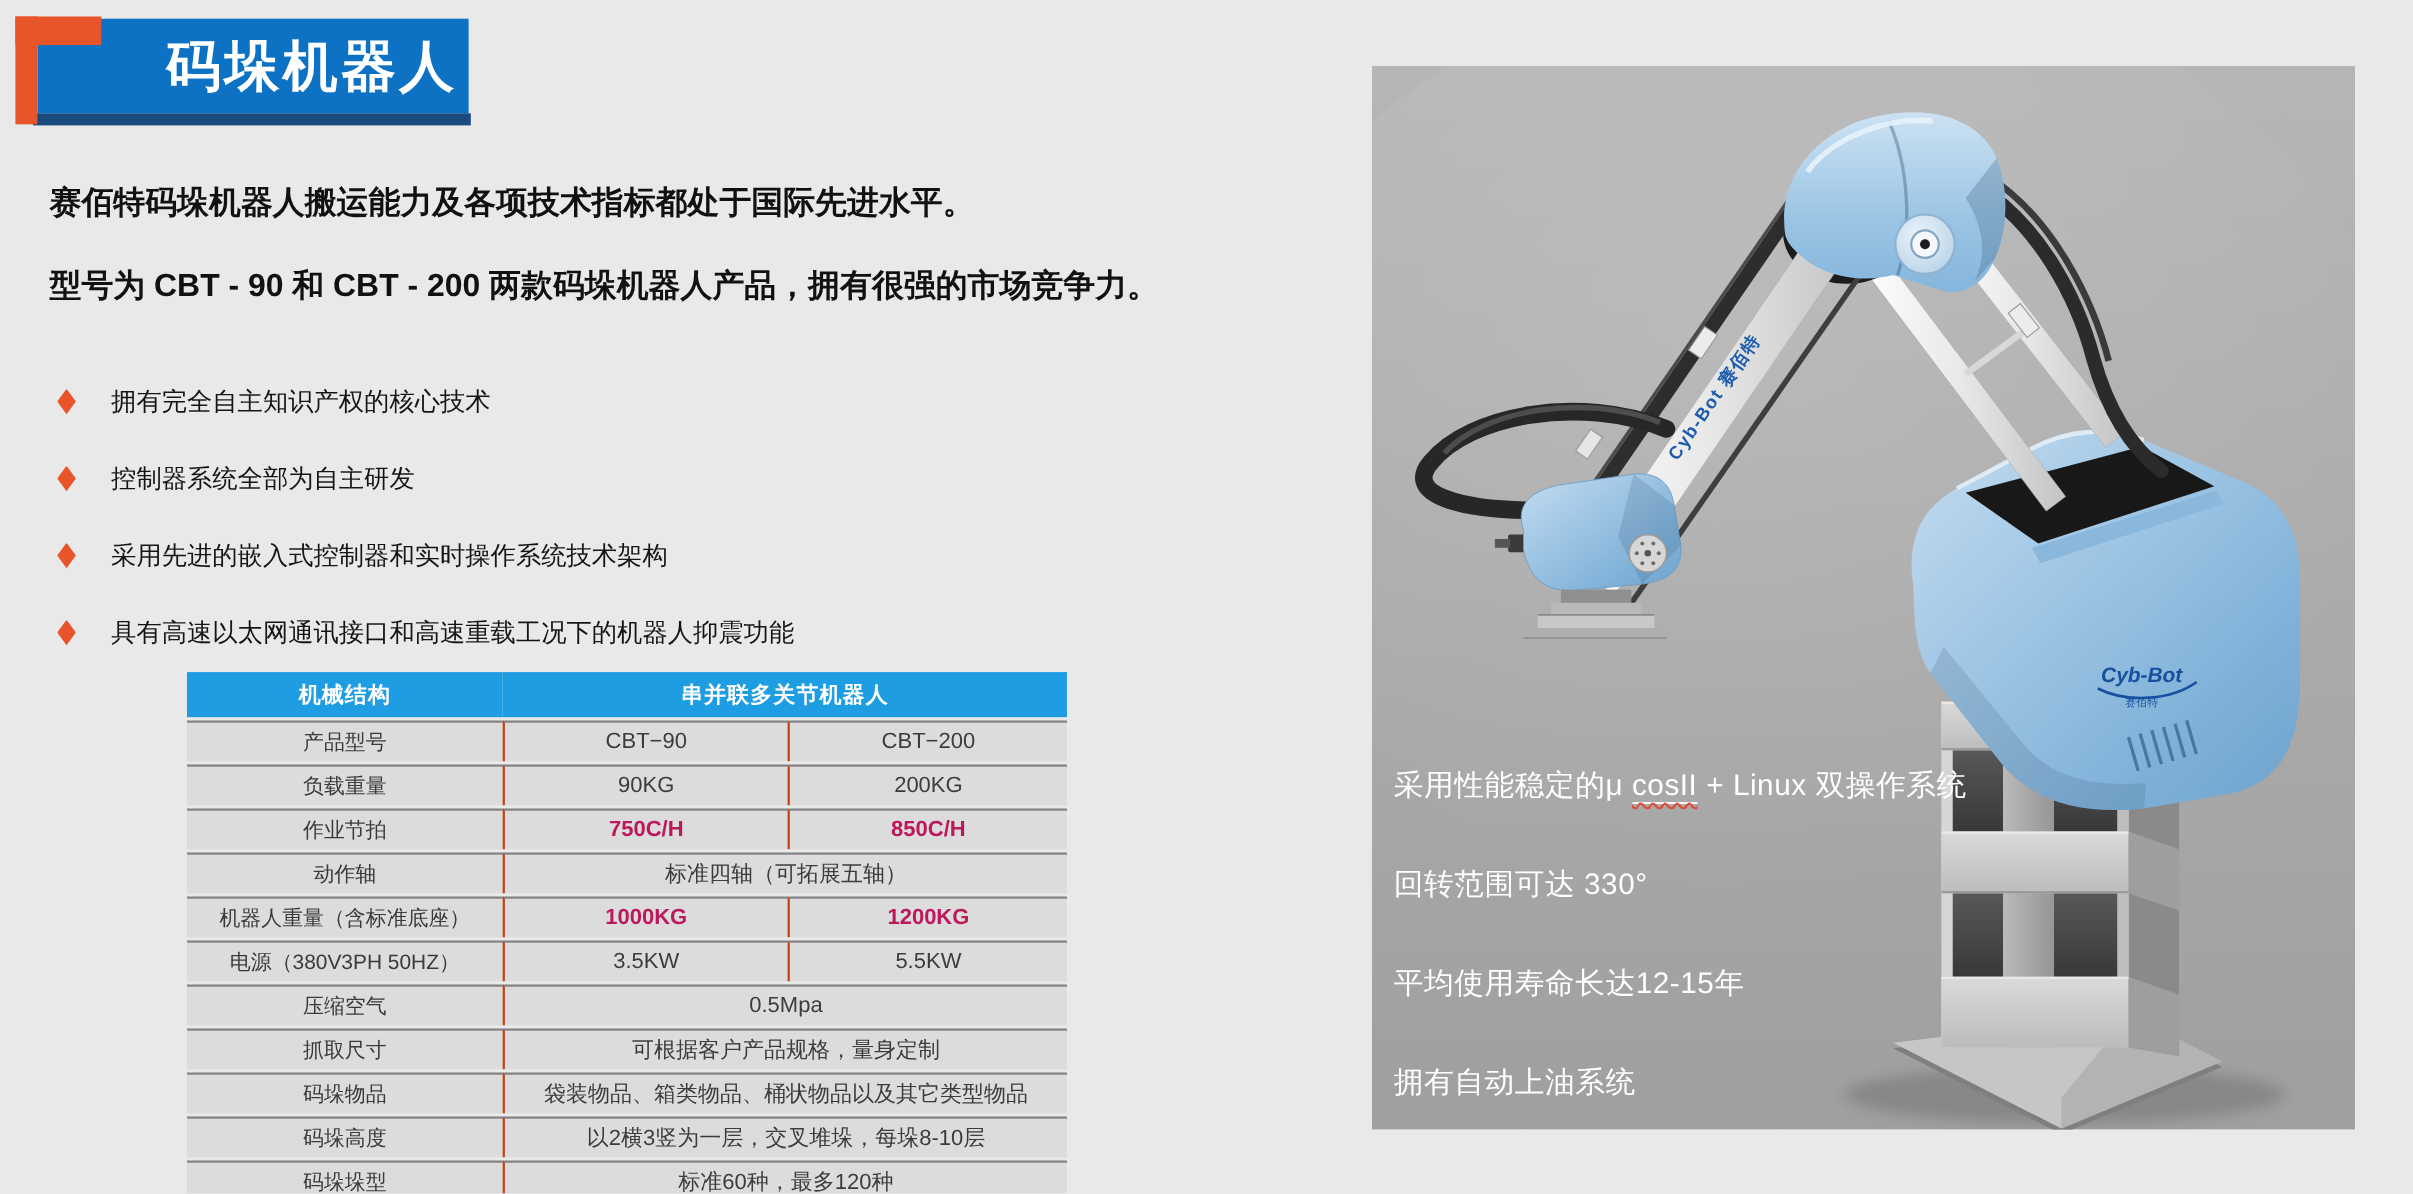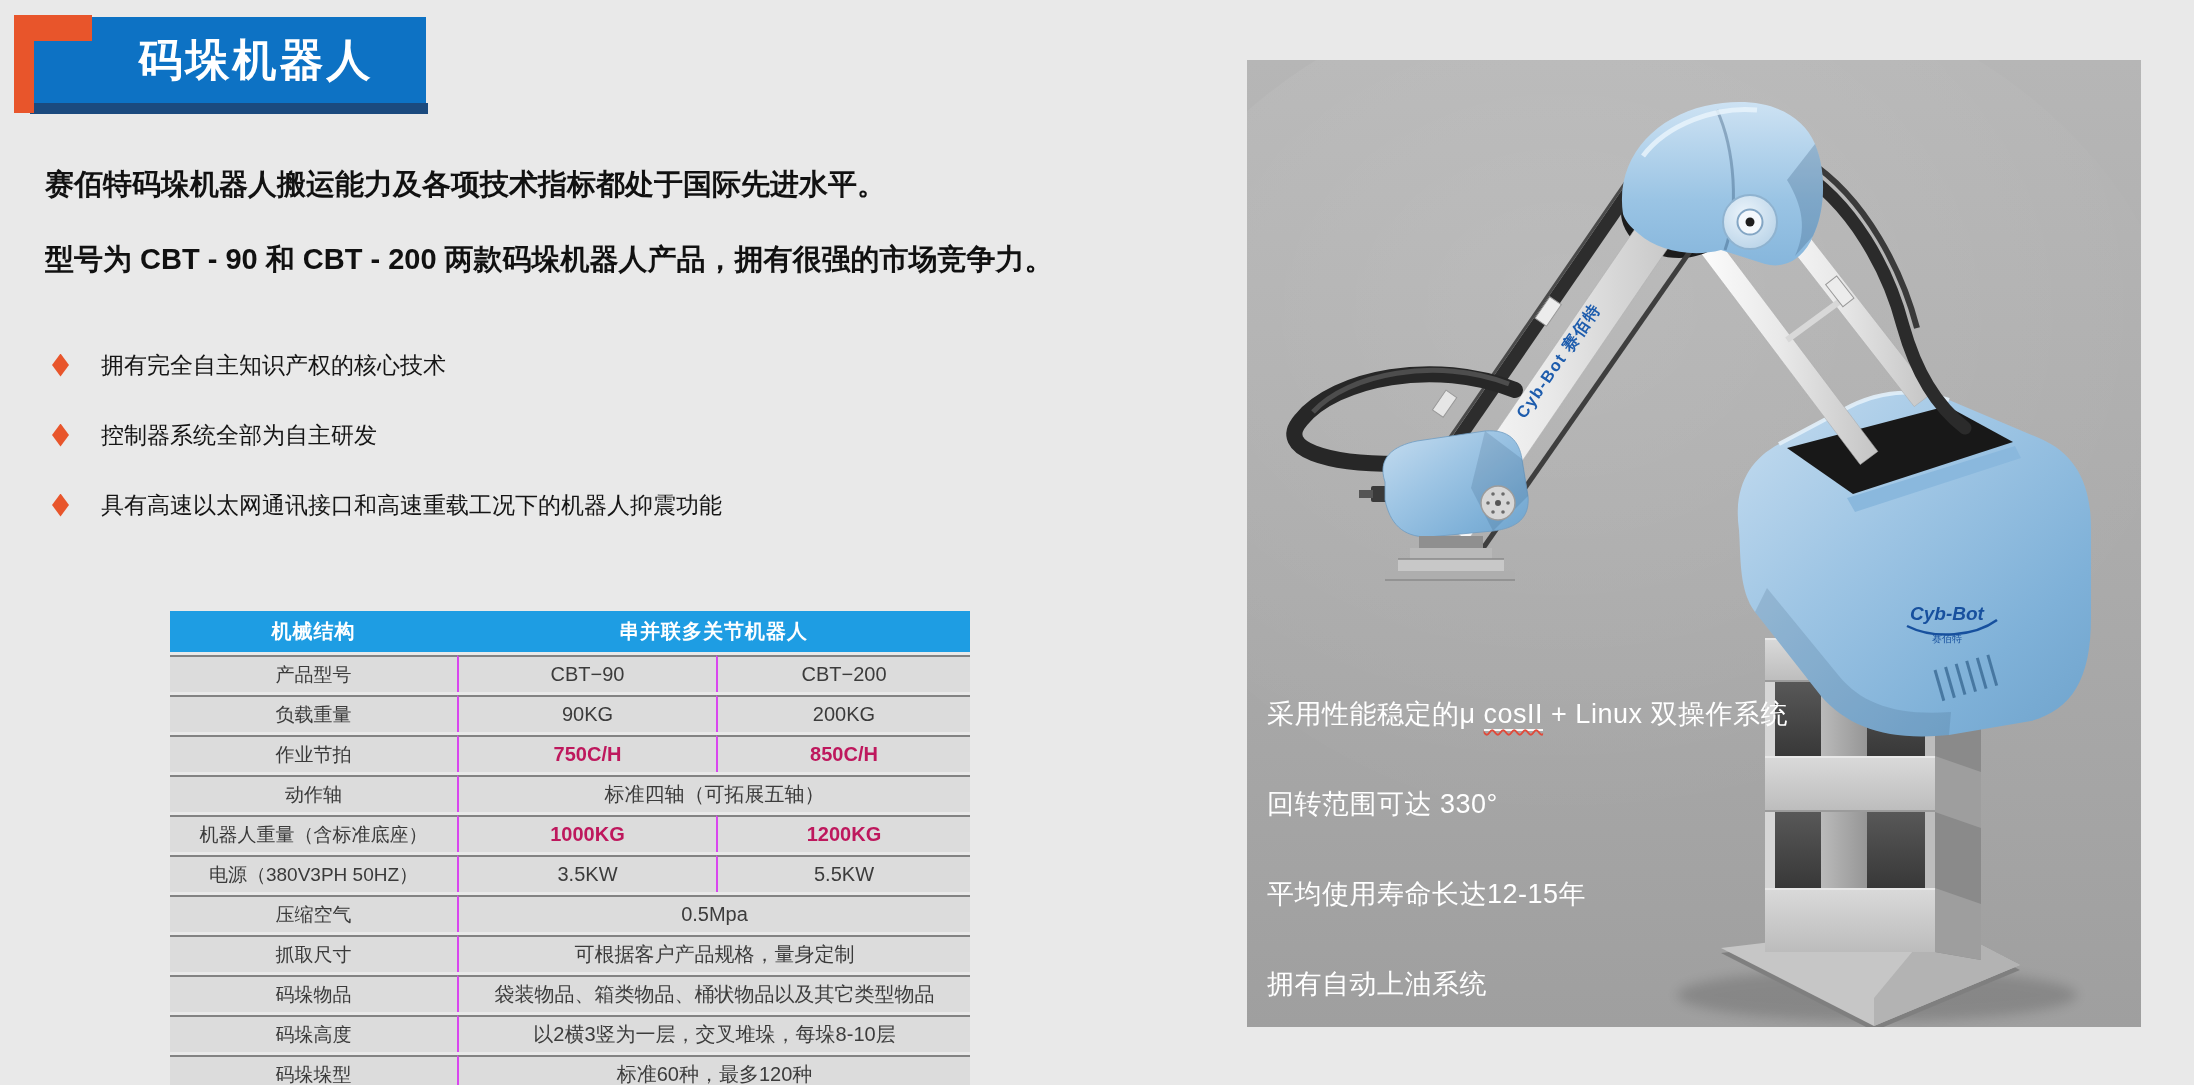--- a/index.html
+++ b/index.html
@@ -9,22 +9,22 @@
     font-family:"Liberation Sans","DejaVu Sans",sans-serif;
     color:#1a1a1a;
   }
   
   .banner{position:absolute; left:14px; top:15px; width:410px; height:100px;}
   .banner .blue{position:absolute; left:20px; top:2px; width:392px; height:86px; background:var(--banner-blue,#0d72c4);}
   .banner .dark-strip{position:absolute; left:16px; top:88px; width:398px; height:11px; background:var(--banner-dark,#1b4a7e);}
   .banner .orange-v{position:absolute; left:0; top:0; width:20px; height:98px; background:var(--accent,#e8552b);}
   .banner .orange-h{position:absolute; left:0; top:0; width:78px; height:26px; background:var(--accent,#e8552b);}
   .banner .title{
-    position:absolute; left:82px; top:18px; width:320px; text-align:center;
-    font-size:44px; font-weight:800; color:#fff; letter-spacing:3px; line-height:54px;
+    position:absolute; left:82px; top:18px; width:320px; text-align:right;
+    font-size:50px; font-weight:800; color:#fff; letter-spacing:3px; line-height:54px;
   }
   
   .intro-line{position:absolute; left:45px; font-size:29px; font-weight:700; color:#111; white-space:nowrap;}
   .intro-line.l1{top:165px;}
   .intro-line.l2{top:240px;}
   
   .bullets{position:absolute; left:52px; top:330px; width:1150px;}
   .bullet{position:relative; height:70px; display:flex; align-items:center;}
   .bullet .diamond{
     width:17px; height:23px; margin-right:32px; flex:0 0 auto;
@@ -38,21 +38,21 @@
   .spec th{
     background:var(--thead-blue,#1e9de3); color:#fff; font-size:20px; font-weight:700;
     height:41px; padding:0; text-align:center; letter-spacing:1px;
   }
   .spec td{
     background:var(--row-bg,#dcdcdc); color:#3c3c3c; font-size:20px; text-align:center;
     height:35px; padding:0 6px; border-top:2px solid #838383;
     overflow:hidden; white-space:nowrap;
   }
   .spec td.label-cell{font-size:19px; color:#3a3a3a;}
-  .spec td + td{border-left:2px solid #d946ef;}
+  .spec td + td{border-left:2px solid #c2410c;}
   .spec td.bold{font-weight:700; color:#be185d;}
   .spec td:first-child{border-right:0;}
   
   .photo{position:absolute; left:1247px; top:60px; width:894px; height:967px; overflow:hidden;}
   .photo svg{position:absolute; left:0; top:0;}
   .overlay-line{
     position:absolute; left:20px; color:#fff; font-size:27px; font-weight:400;
     letter-spacing:0.5px; white-space:nowrap;
   }
   .ol1{top:636px;} .ol2{top:726px;} .ol3{top:816px;} .ol4{top:906px;}
@@ -79,20 +79,24 @@
   <div class="intro-line l2">型号为 CBT - 90 和 CBT - 200 两款码垛机器人产品，拥有很强的市场竞争力。</div>
 
   <div class="bullets">
       <div class="bullet">
         <span class="diamond"></span>
         <span class="btxt">拥有完全自主知识产权的核心技术</span>
       </div>
       <div class="bullet">
         <span class="diamond"></span>
         <span class="btxt">控制器系统全部为自主研发</span>
+      </div>
+      <div class="bullet">
+        <span class="diamond"></span>
+        <span class="btxt">采用先进的嵌入式控制器和实时操作系统技术架构</span>
       </div>
       <div class="bullet">
         <span class="diamond"></span>
         <span class="btxt">具有高速以太网通讯接口和高速重载工况下的机器人抑震功能</span>
       </div>
     </div>
 
   <table class="spec">
     <colgroup>
         <col style="width:287px">

